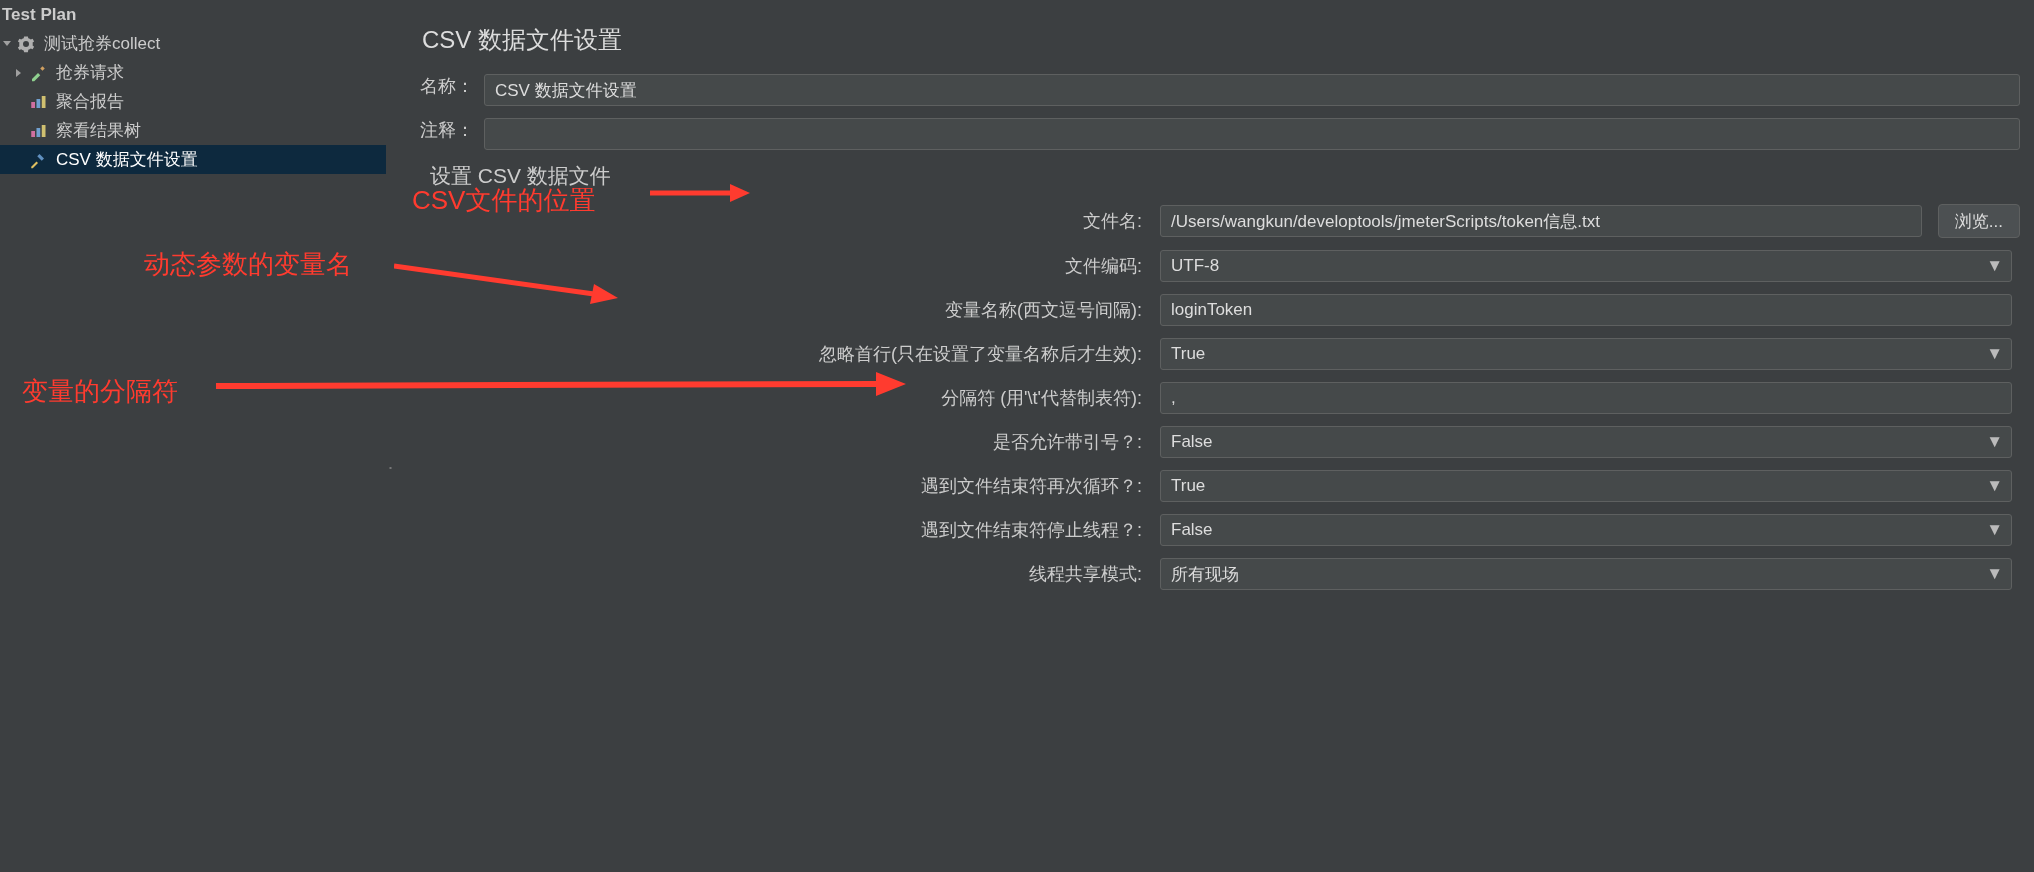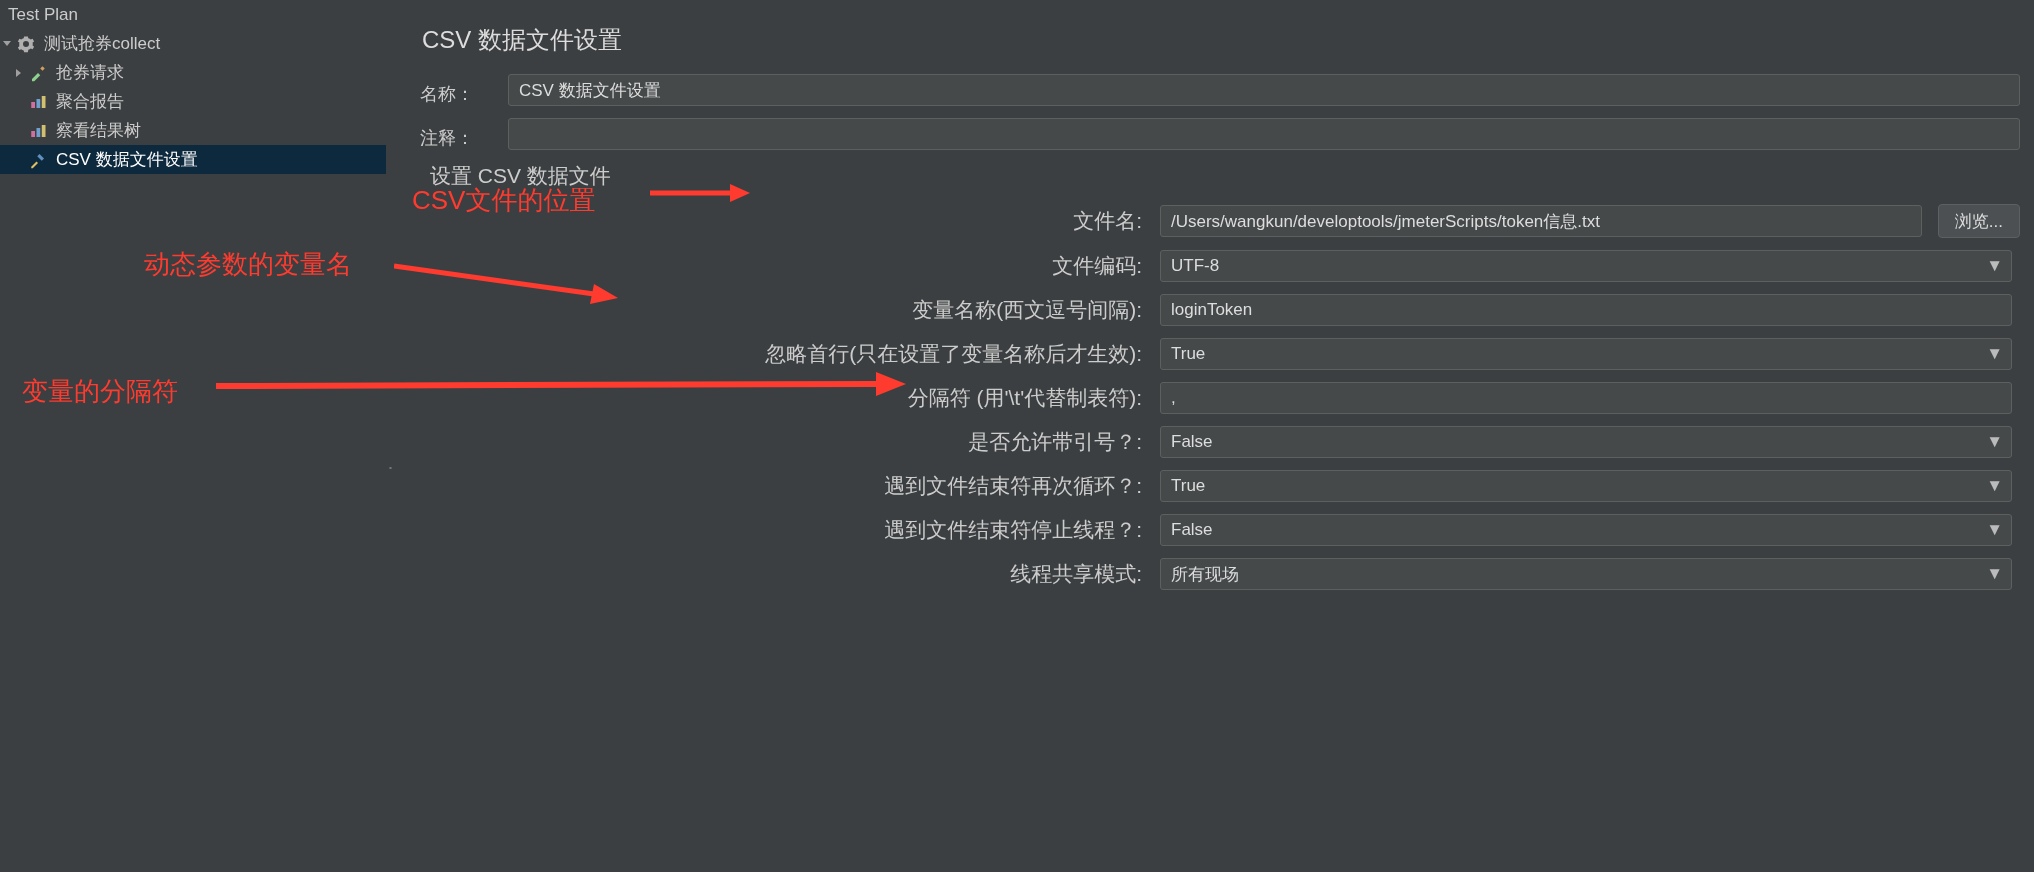--- a/index.html
+++ b/index.html
@@ -21,21 +21,21 @@
     }
     .tree-item {
       display: flex;
       align-items: center;
       height: 29px;
       padding-left: 6px;
       color: #cccccc;
       font-size: 17px;
       cursor: pointer;
     }
-    .tree-item.root { padding-left: 8px; }
+    .tree-item.root { padding-left: 2px; font-weight: bold; }
     .tree-item.lvl1 { padding-left: 0; }
     .tree-item.lvl2 { padding-left: 12px; text-align: center; }
     .tree-item.selected {
       background: #0d293e;
       color: #ffffff;
     }
     .tree-expand {
       width: 14px;
       display: inline-flex;
       justify-content: center;
@@ -75,23 +75,22 @@
       padding: 12px 14px;
       position: relative;
     }
     .panel-title {
       font-size: 24px;
       color: #dddddd;
       margin: 12px 0 18px 16px;
     }
     .row {
       display: flex;
-      align-items: flex-end;
+      align-items: flex-start;
       margin-bottom: 12px;
-      gap: 24px;
     }
     .row-label {
       width: 68px;
       text-align: left;
       color: #cccccc;
       font-size: 18px;
       padding-left: 14px;
     }
     .input, .select {
       flex: 1;
@@ -116,21 +115,21 @@
     }
     .form-row {
       display: flex;
       align-items: center;
       margin-bottom: 12px;
     }
     .form-label {
       width: 744px;
       text-align: right;
       color: #cccccc;
-      font-size: 21px;
+      font-size: 18px;
       padding-right: 8px;
     }
     .form-field {
       flex: 1;
       margin-right: 8px;
     }
     .btn {
       height: 34px;
       padding: 11px 16px;
       background: #4c5052;

